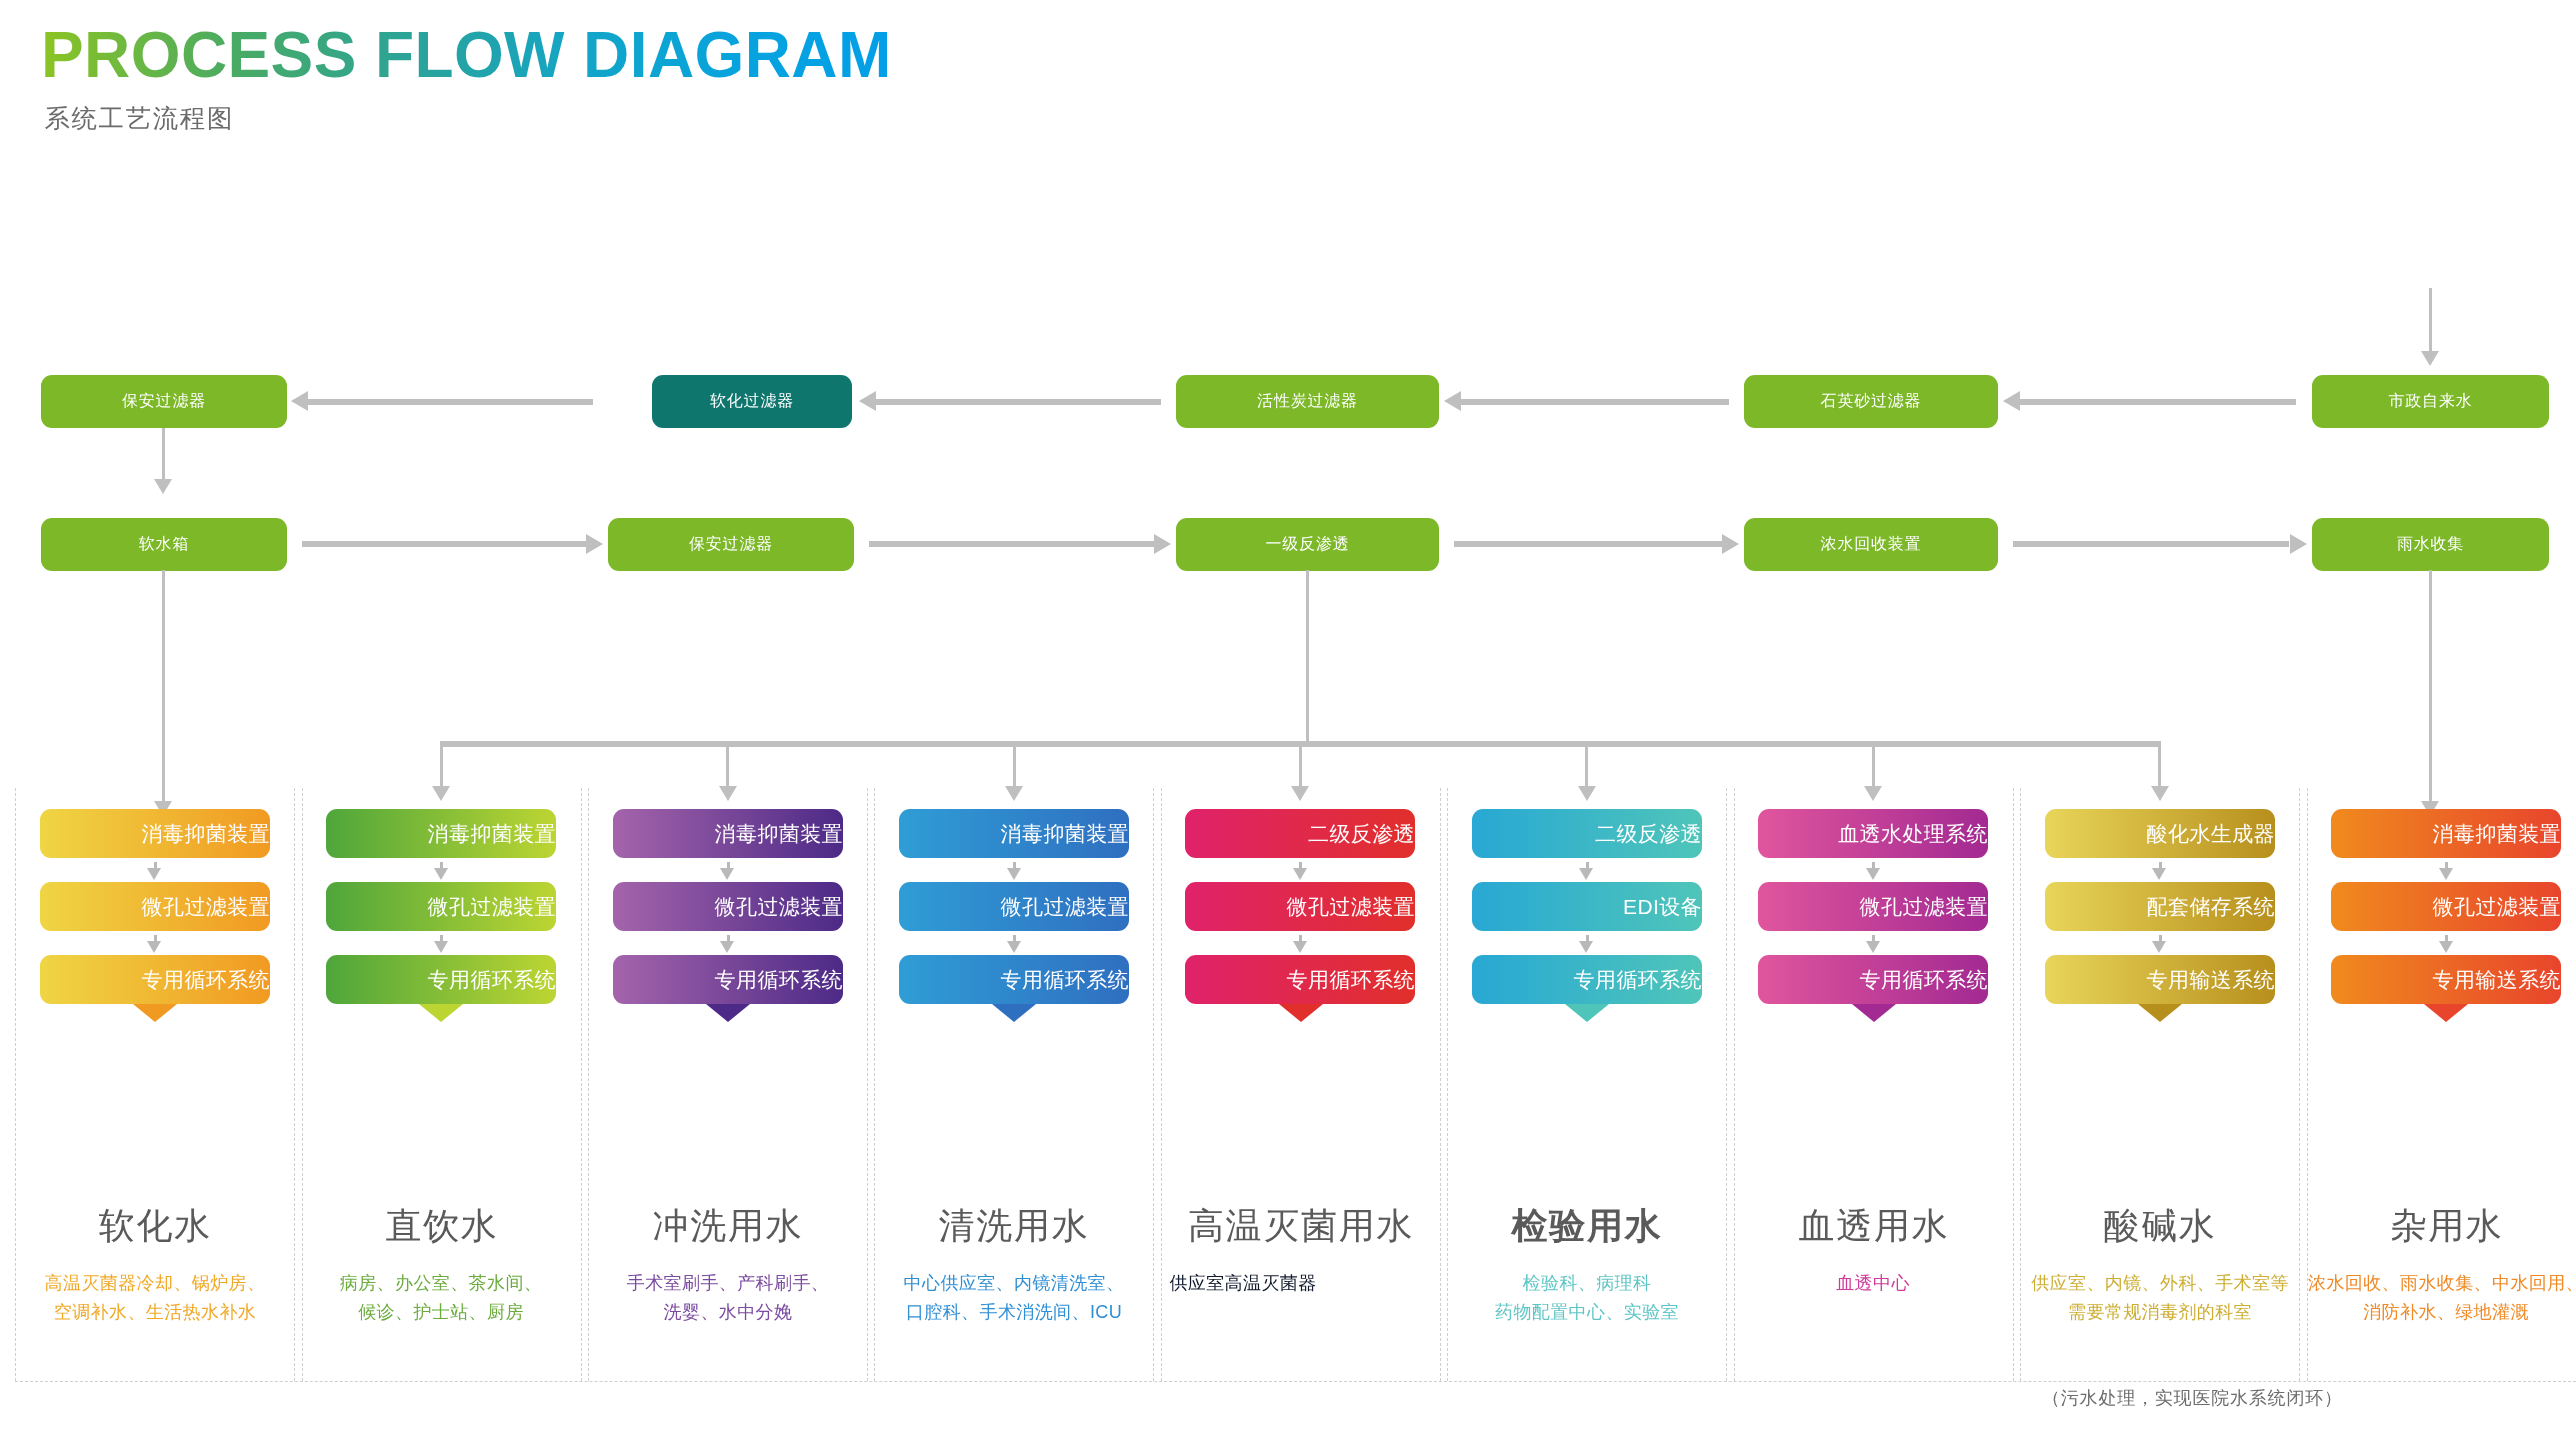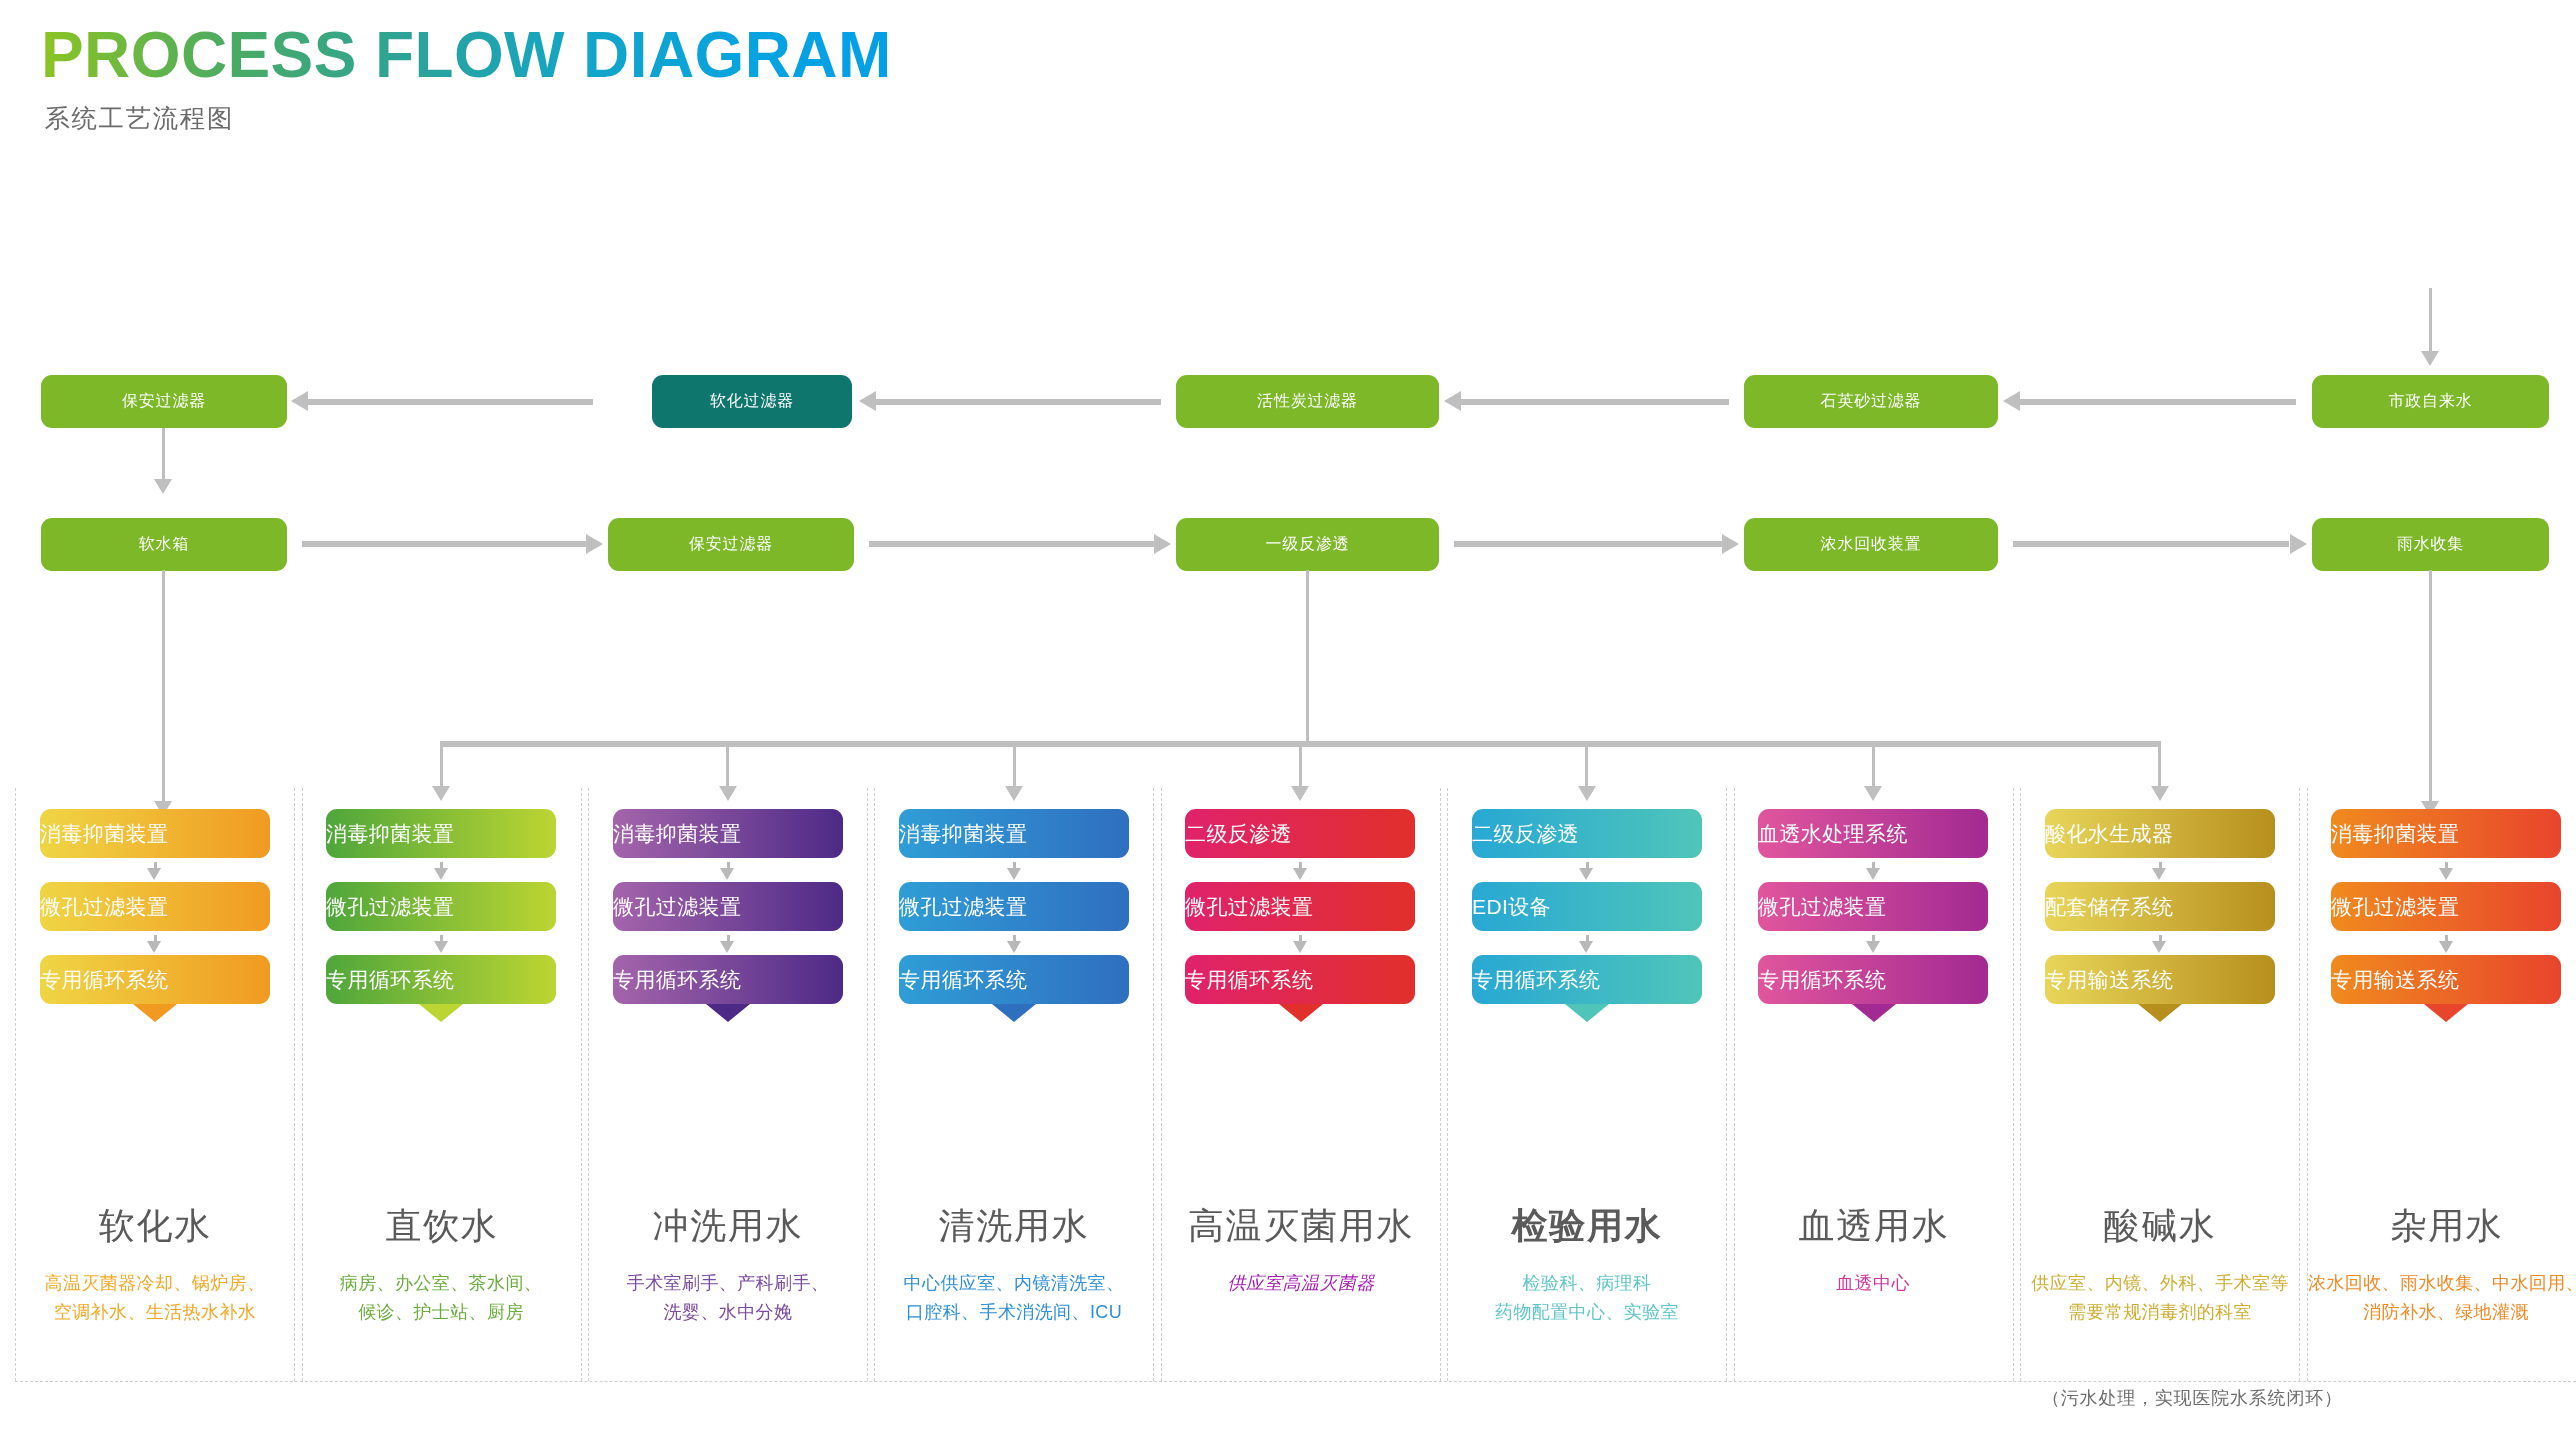--- a/index.html
+++ b/index.html
@@ -53,21 +53,21 @@
     border-left:7.6px solid transparent;border-right:7.6px solid transparent;
     border-top:12.7px solid #b9b9b9;}
 
   
   .colbox{position:absolute;top:788px;height:593px;
     border-left:1.7px dashed #cfcfcf;border-right:1.7px dashed #cfcfcf;
     box-sizing:border-box;}
   .panel-bottom{position:absolute;height:0;border-top:1.7px dashed #cfcfcf;}
 
   .cpill{position:absolute;border-radius:11px;color:#fff;height:49px;
-    display:flex;align-items:center;justify-content:flex-start;
+    display:flex;align-items:center;justify-content:flex-end;
     font-size:21px;letter-spacing:0.4px;white-space:nowrap;box-sizing:border-box;}
   .tab{position:absolute;width:0;height:0;
     border-left:22px solid transparent;border-right:22px solid transparent;}
 
   .ctitle{position:absolute;text-align:center;color:#5a5a5a;
     font-size:36px;letter-spacing:1.7px;white-space:nowrap;}
   .cdesc{position:absolute;text-align:center;font-size:18px;line-height:29px;
     letter-spacing:0.4px;}
 
   .footnote{position:absolute;font-size:18px;color:#6d6d6d;letter-spacing:0.8px;
@@ -252,21 +252,21 @@
       <div class="cpill" style="left:1185px;top:882px;width:230px;background:linear-gradient(90deg,#e0226b 0%,#e12f2b 100%);">
         <span>微孔过滤装置</span>
       </div>
       <div class="vthin" style="left:1299px;top:935px;height:8.5px;"></div>
       <div class="athin" style="left:1293px;top:941px;"></div>
       <div class="cpill" style="left:1185px;top:955px;width:230px;background:linear-gradient(90deg,#e0226b 0%,#e12f2b 100%);">
         <span>专用循环系统</span>
       </div>
       <div class="tab" style="left:1279px;top:1004px;border-top:18.6px solid #e12f2b;"></div>
       <div class="ctitle" style="left:1161px;width:280px;top:1202px;">高温灭菌用水</div>
-      <div class="cdesc" style="left:1158px;width:286px;top:1269px;color:#a21caf;font-style:italic;">
+      <div class="cdesc" style="left:1100px;width:286px;top:1269px;color:#0f172a;">
         <div>供应室高温灭菌器</div>
       </div>
       <div class="colbox" style="left:1447px;width:280px;top:788px;height:593px;"></div>
       <div class="cpill" style="left:1472px;top:809px;width:230px;background:linear-gradient(90deg,#28a8d4 0%,#4fc5b9 100%);">
         <span>二级反渗透</span>
       </div>
       <div class="vthin" style="left:1586px;top:862px;height:8.5px;"></div>
       <div class="athin" style="left:1579px;top:868px;"></div>
       <div class="cpill" style="left:1472px;top:882px;width:230px;background:linear-gradient(90deg,#28a8d4 0%,#4fc5b9 100%);">
         <span>EDI设备</span>

